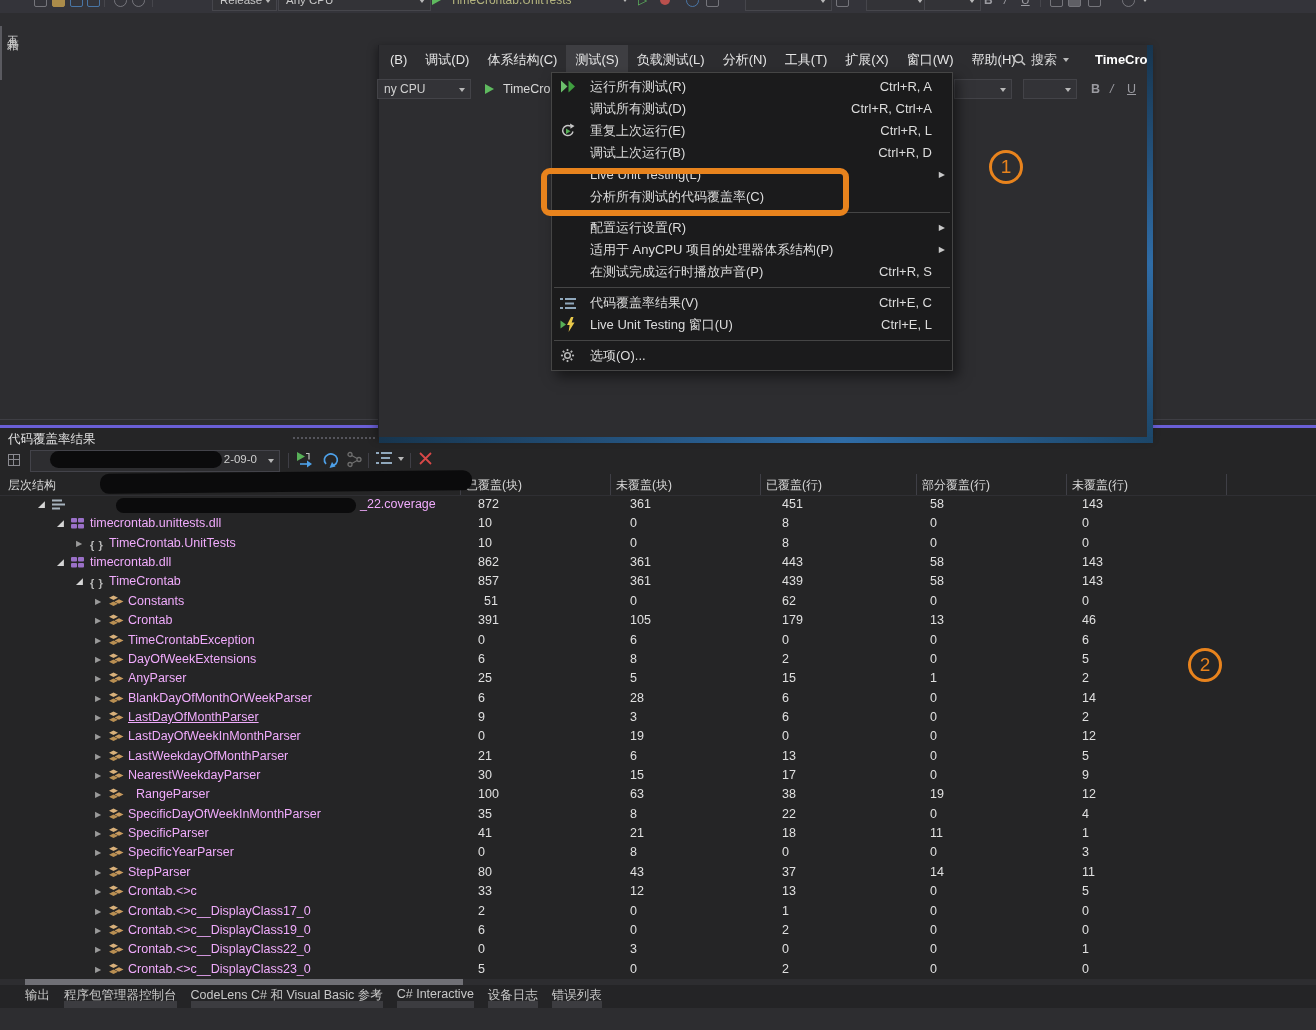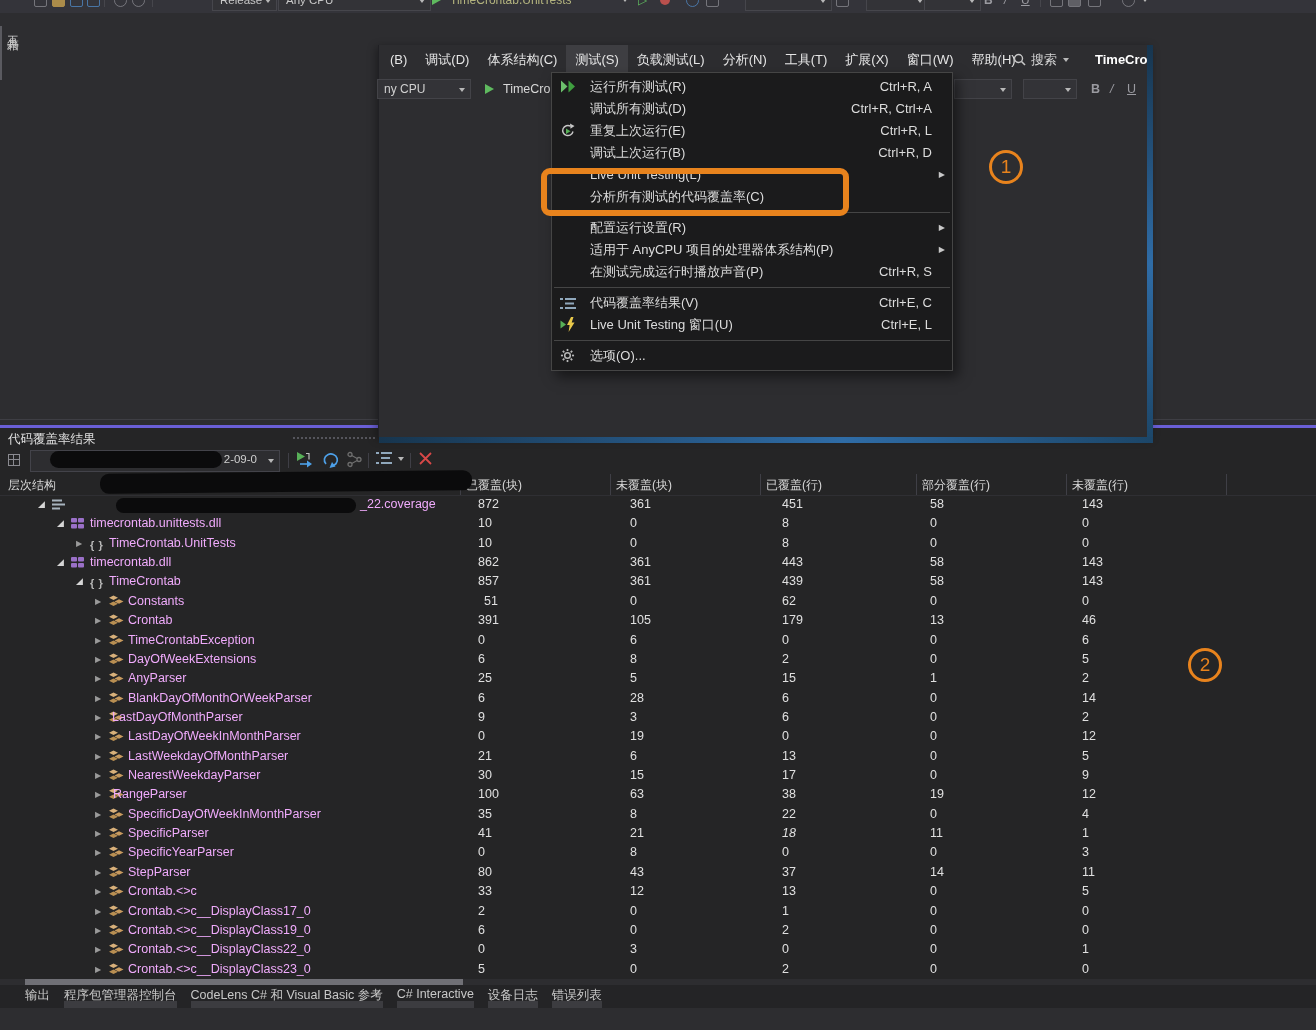--- a/index.html
+++ b/index.html
@@ -371,21 +371,21 @@
           <span class="t-val" style="left: 930px;">0</span>
           <span class="t-val" style="left: 1082px;">14</span>
         </div>
         <div class="t-row">
           <span class="expander" style="left: 95px;">▶</span>
           <span class="t-icon" style="left: 109px;"><svg width="15" height="13" viewBox="0 0 15 13">
               <path d="M4.5 0.5 L9 2.8 L4.5 5.1 L0 2.8 Z" fill="#d8b07a"></path>
               <path d="M10 4.2 L14.5 6.5 L10 8.8 L5.5 6.5 Z" fill="#c79a5e"></path>
               <path d="M4.5 6.5 L9 8.8 L4.5 11.1 L0 8.8 Z" fill="#b98f52"></path>
             </svg></span>
-          <span class="t-name" style="left: 112px;">LastDayOfMonthParser</span>
+          <span class="t-name" style="left: 128px; text-decoration: underline;">LastDayOfMonthParser</span>
           <span class="t-val" style="left: 478px;">9</span>
           <span class="t-val" style="left: 630px;">3</span>
           <span class="t-val" style="left: 782px;">6</span>
           <span class="t-val" style="left: 930px;">0</span>
           <span class="t-val" style="left: 1082px;">2</span>
         </div>
         <div class="t-row">
           <span class="expander" style="left: 95px;">▶</span>
           <span class="t-icon" style="left: 109px;"><svg width="15" height="13" viewBox="0 0 15 13">
               <path d="M4.5 0.5 L9 2.8 L4.5 5.1 L0 2.8 Z" fill="#d8b07a"></path>
@@ -427,21 +427,21 @@
           <span class="t-val" style="left: 930px;">0</span>
           <span class="t-val" style="left: 1082px;">9</span>
         </div>
         <div class="t-row">
           <span class="expander" style="left: 95px;">▶</span>
           <span class="t-icon" style="left: 109px;"><svg width="15" height="13" viewBox="0 0 15 13">
               <path d="M4.5 0.5 L9 2.8 L4.5 5.1 L0 2.8 Z" fill="#d8b07a"></path>
               <path d="M10 4.2 L14.5 6.5 L10 8.8 L5.5 6.5 Z" fill="#c79a5e"></path>
               <path d="M4.5 6.5 L9 8.8 L4.5 11.1 L0 8.8 Z" fill="#b98f52"></path>
             </svg></span>
-          <span class="t-name" style="left: 113px;">RangeParser</span>
+          <span class="t-name" style="left: 136px;">RangeParser</span>
           <span class="t-val" style="left: 478px;">100</span>
           <span class="t-val" style="left: 630px;">63</span>
           <span class="t-val" style="left: 782px;">38</span>
           <span class="t-val" style="left: 930px;">19</span>
           <span class="t-val" style="left: 1082px;">12</span>
         </div>
         <div class="t-row">
           <span class="expander" style="left: 95px;">▶</span>
           <span class="t-icon" style="left: 109px;"><svg width="15" height="13" viewBox="0 0 15 13">
               <path d="M4.5 0.5 L9 2.8 L4.5 5.1 L0 2.8 Z" fill="#d8b07a"></path>
@@ -458,21 +458,21 @@
         <div class="t-row">
           <span class="expander" style="left: 95px;">▶</span>
           <span class="t-icon" style="left: 109px;"><svg width="15" height="13" viewBox="0 0 15 13">
               <path d="M4.5 0.5 L9 2.8 L4.5 5.1 L0 2.8 Z" fill="#d8b07a"></path>
               <path d="M10 4.2 L14.5 6.5 L10 8.8 L5.5 6.5 Z" fill="#c79a5e"></path>
               <path d="M4.5 6.5 L9 8.8 L4.5 11.1 L0 8.8 Z" fill="#b98f52"></path>
             </svg></span>
           <span class="t-name" style="left: 128px;">SpecificParser</span>
           <span class="t-val" style="left: 478px;">41</span>
           <span class="t-val" style="left: 630px;">21</span>
-          <span class="t-val" style="left: 782px; font-style: italic;">18</span>
+          <span class="t-val" style="left: 782px;">18</span>
           <span class="t-val" style="left: 930px;">11</span>
           <span class="t-val" style="left: 1082px;">1</span>
         </div>
         <div class="t-row">
           <span class="expander" style="left: 95px;">▶</span>
           <span class="t-icon" style="left: 109px;"><svg width="15" height="13" viewBox="0 0 15 13">
               <path d="M4.5 0.5 L9 2.8 L4.5 5.1 L0 2.8 Z" fill="#d8b07a"></path>
               <path d="M10 4.2 L14.5 6.5 L10 8.8 L5.5 6.5 Z" fill="#c79a5e"></path>
               <path d="M4.5 6.5 L9 8.8 L4.5 11.1 L0 8.8 Z" fill="#b98f52"></path>
             </svg></span>

